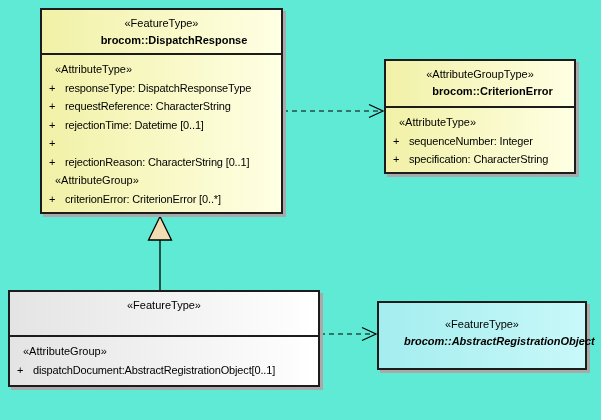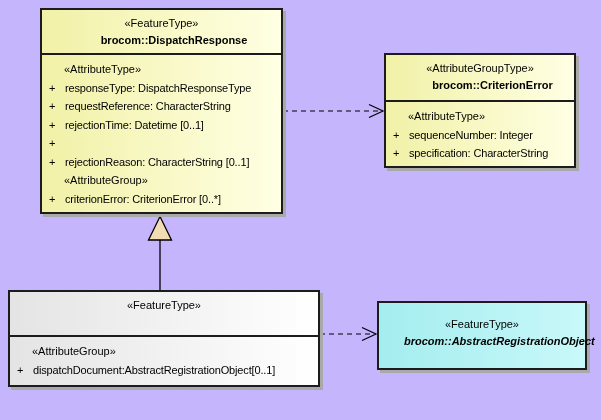--- a/index.html
+++ b/index.html
@@ -1,21 +1,21 @@
 <!DOCTYPE html>
 <html style="--yellow_left: #f1f1a7; --yellow_right: #ffffe4; --gray_left: #e4e4e4; --gray_right: #ffffff; --cyan_left: #a4edef; --cyan_right: #c9f8f9; --shadow: #a9a9a9; --triangle_fill: #f2dcb2; --line: #000000;"><head>
 <meta charset="utf-8">
 <style>
   html, body { margin: 0; padding: 0; background: #ffffff; }
   * { box-sizing: border-box; }
   .canvas {
     position: relative;
     width: 601px;
     height: 420px;
-    background: #c4b5fd;
+    background: #5eead4;
     font-family: "Liberation Sans", sans-serif;
     color: #000;
     overflow: hidden;
   }
   .connectors { position: absolute; left: 0; top: 0; width: 601px; height: 420px; }
 
   .uml-box {
     position: absolute;
     border: 2px solid #1c1c1c;
     box-shadow: 3px 3px 0 0 var(--shadow, #a9a9a9);
@@ -26,41 +26,41 @@
     text-align: center;
     padding-top: 5px;
     border-bottom: 2px solid #1c1c1c;
   }
   .stereo { font-size: 11px; }
   .cname  { font-weight: bold; font-size: 11px; padding-left: 25px; }
   .cname.italic { font-style: italic; }
 
   .uml-box .bodyc { padding-top: 5px; }
   .grouplabel {
-    padding-left: 22px;
+    padding-left: 13px;
     height: 18.5px;
     line-height: 18.5px;
     white-space: nowrap;
   }
   .attr-row {
     display: flex;
     height: 18.5px;
     line-height: 18.5px;
     white-space: nowrap;
   }
   .attr-row .vis { width: 23px; padding-left: 7px; flex: 0 0 auto; }
   .attr-row .atext { letter-spacing: -0.15px; text-align: right; }
 
   .fill-yellow { background: linear-gradient(to right, var(--yellow_left,#f1f1a7), var(--yellow_right,#ffffe4)); }
   .fill-gray   { background: linear-gradient(to right, var(--gray_left,#e6e6e6),  var(--gray_right,#ffffff)); }
   .fill-cyan   { background: linear-gradient(to right, var(--cyan_left,#a4edef),  var(--cyan_right,#c9f8f9)); }
 
   #box-dispatch-response        { left: 40px;  top: 8px;   width: 243px; height: 206px; }
   #box-dispatch-response .hdr   { height: 45px; }
-  #box-criterion-error          { left: 384px; top: 53px;  width: 192px; height: 115px; }
+  #box-criterion-error          { left: 384px; top: 59px;  width: 192px; height: 115px; }
   #box-criterion-error .hdr     { height: 47px; }
   #box-dispatch-data-response   { left: 8px;   top: 290px; width: 312px; height: 97px; }
   #box-dispatch-data-response .hdr { height: 45px; }
   #box-abstract-registration    { left: 377px; top: 301px; width: 210px; height: 69px; padding-top: 13px; text-align: center; }
 </style>
 </head>
 <body>
 
 <div class="canvas">
 

